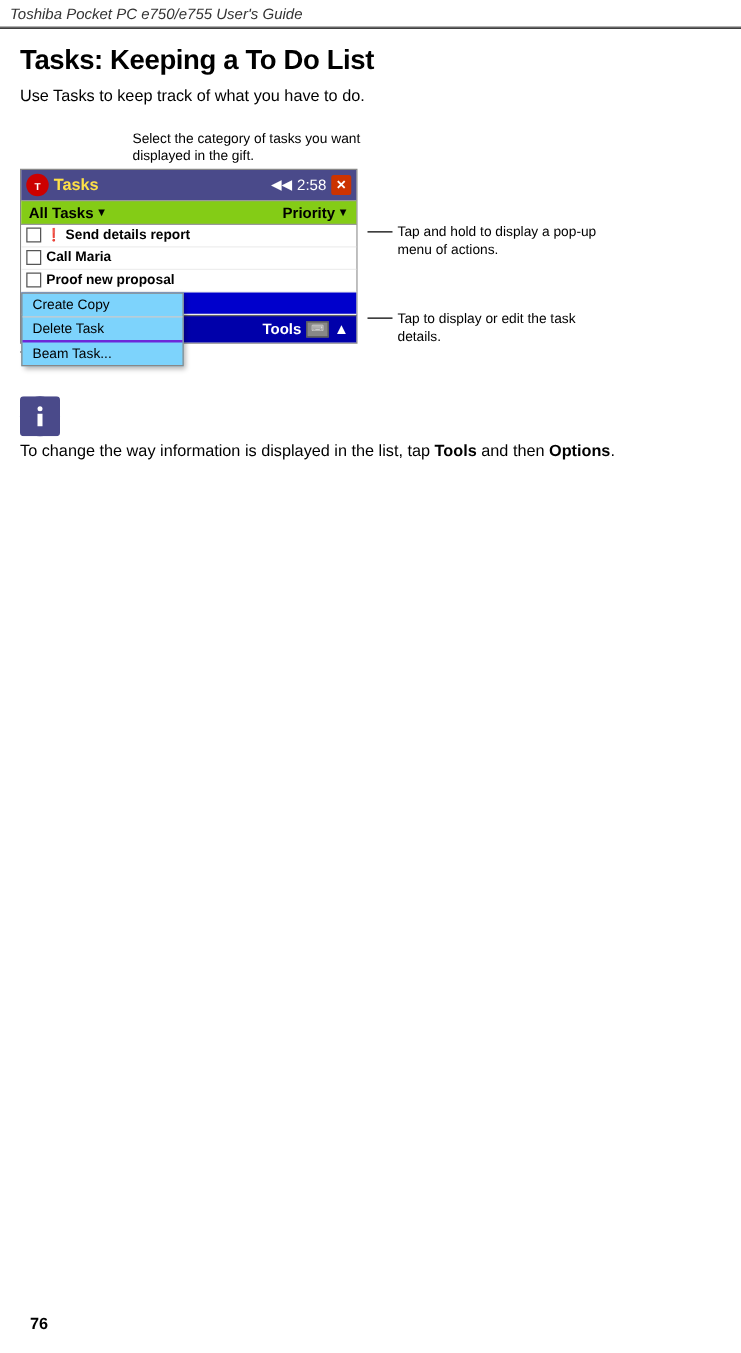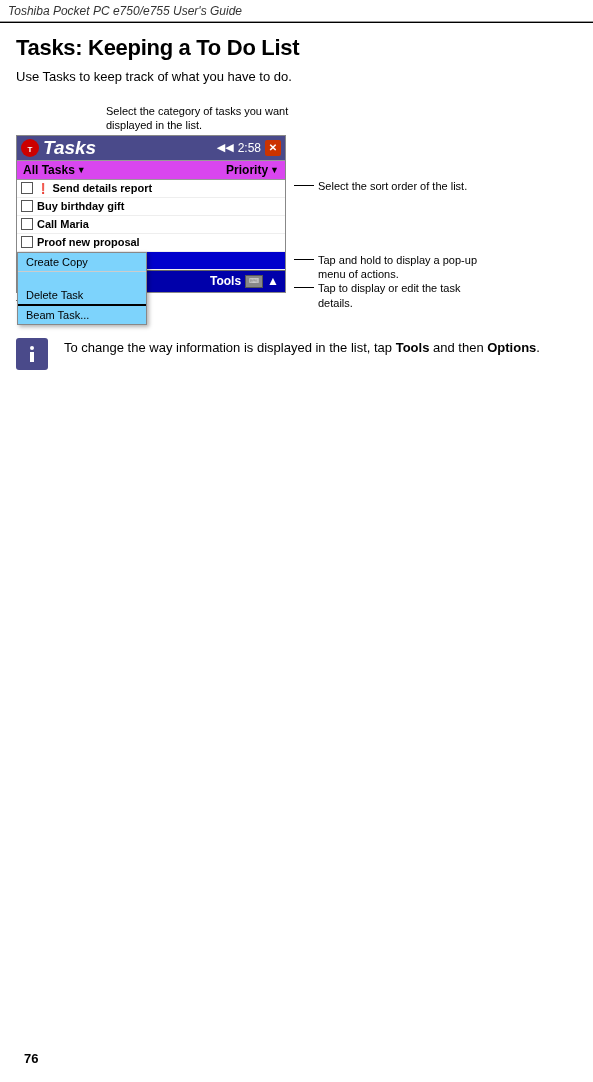--- a/index.html
+++ b/index.html
@@ -72,24 +72,23 @@
       border-radius: 50%;
       display: flex;
       align-items: center;
       justify-content: center;
       font-size: 9px;
       color: white;
       font-weight: bold;
     }
 
     .taskbar-title {
-      color: #ffffff;
-      font-size: 19px;
-      font-weight: bold;
-      font-style: italic;
+      color: #fde047;
+      font-size: 13px;
+      font-weight: bold;
     }
 
     .taskbar-right {
       display: flex;
       align-items: center;
       gap: 4px;
       font-size: 12px;
       color: white;
     }
 
@@ -105,21 +104,21 @@
       display: flex;
       align-items: center;
       justify-content: center;
       font-size: 10px;
       color: white;
       font-weight: bold;
     }
 
     
     .filter-bar {
-      background: #d946ef;
+      background: #84cc16;
       display: flex;
       justify-content: space-between;
       align-items: center;
       padding: 2px 6px;
       height: 20px;
       border-top: 1px solid #999;
       border-bottom: 1px solid #999;
     }
 
     .filter-bar-left {
@@ -199,22 +198,21 @@
       padding: 3px 8px;
       font-size: 11px;
       border-bottom: 1px solid #ccc;
     }
 
     .context-menu-item:last-child {
       border-bottom: none;
     }
 
     .context-menu-separator {
-      border-bottom: 2px solid #000000;
-      margin-top: 14px;
+      border-bottom: 2px solid #6d28d9;
     }
 
     
     .bottom-bar {
       background: #0000aa;
       color: white;
       display: flex;
       align-items: center;
       justify-content: space-between;
       padding: 2px 6px;
@@ -279,23 +277,24 @@
     .bottom-annotation {
       margin-top: 4px;
       font-size: 11px;
       line-height: 1.3;
     }
 
     
     .note-box {
       display: flex;
       align-items: flex-start;
-      gap: 16px;
-      margin-top: 12px;
-      font-size: 13px;
+      gap: 2px;
+      margin-top: 24px;
+      font-size: 13px;
+      flex-direction: column;
     }
 
     .note-icon {
       width: 32px;
       height: 32px;
       background: #4a4a8a;
       border-radius: 50%;
       flex-shrink: 0;
       display: flex;
       align-items: center;
@@ -354,21 +353,21 @@
 <hr class="header-rule">
 
 <div class="content">
 
   <h1 class="page-title">Tasks:  Keeping  a  To  Do  List</h1>
 
   <p class="intro-text">Use Tasks to keep track of what you have to do.</p>
 
   <div class="callout-top-section">
     <div class="callout-spacer"></div>
-    <div class="callout-top-text">Select the category of tasks you want displayed in the list.</div>
+    <div class="callout-top-text">Select the category of tasks you want displayed in the gift.</div>
   </div>
 
   <div class="annotations-wrapper">
 
     <div class="screen-wrapper">
       <div class="device-screen">
 
         <div class="taskbar">
           <div class="taskbar-left">
             <div class="taskbar-icon">
@@ -395,24 +394,20 @@
             <span>Priority</span>
             <span class="dropdown-arrow">▼</span>
           </div>
         </div>
 
         <div class="task-list">
           <div class="task-item">
             <div class="task-checkbox"></div>
             <span class="task-priority-icon">❗</span>
             <span class="task-text">Send details report</span>
-          </div>
-          <div class="task-item">
-            <div class="task-checkbox"></div>
-            <span class="task-text">Buy birthday gift</span>
           </div>
           <div class="task-item">
             <div class="task-checkbox"></div>
             <span class="task-text">Call Maria</span>
           </div>
           <div class="task-item">
             <div class="task-checkbox"></div>
             <span class="task-text">Proof new proposal</span>
           </div>
 
@@ -441,24 +436,20 @@
 
       </div>
 
       <div class="bottom-annotation">
         <span>Tap to create a new task.</span>
       </div>
 
     </div>
 
     <div class="right-annotations">
-      <div style="display:flex; align-items:center; margin-bottom: 60px;">
-        <span style="display:inline-block; width:20px; border-top:1px solid #000; margin-right:4px;"></span>
-        <span class="annotation-text">Select the sort order of the list.</span>
-      </div>
       <div style="display:flex; align-items:flex-start;">
         <span style="display:inline-block; width:20px; border-top:1px solid #000; margin-right:4px; margin-top:6px;"></span>
         <span class="annotation-text">Tap and hold to display a pop-up menu of actions.</span>
       </div>
       <div style="display:flex; align-items:flex-start; margin-bottom: 16px;">
         <span style="display:inline-block; width:20px; border-top:1px solid #000; margin-right:4px; margin-top:6px;"></span>
         <span class="annotation-text">Tap to display or edit the task details.</span>
       </div>
     </div>
 

